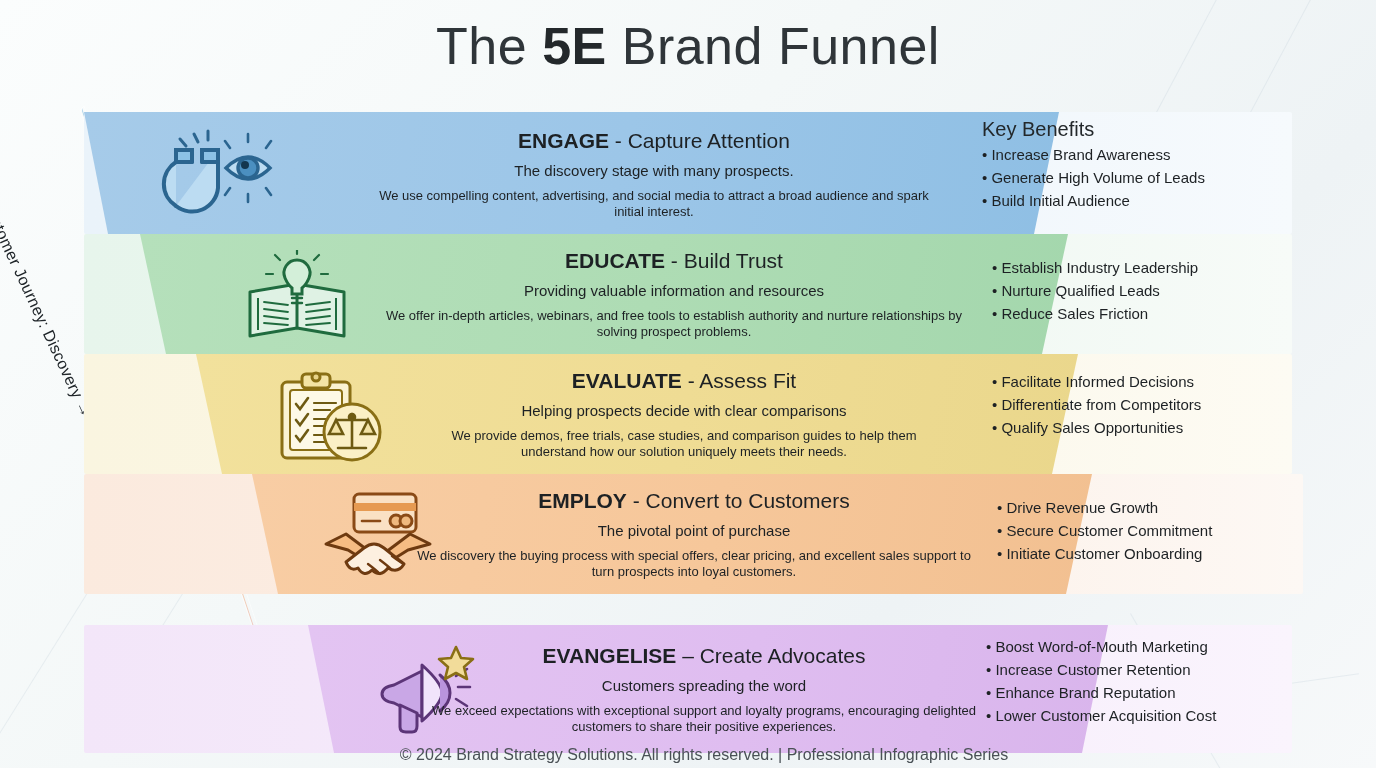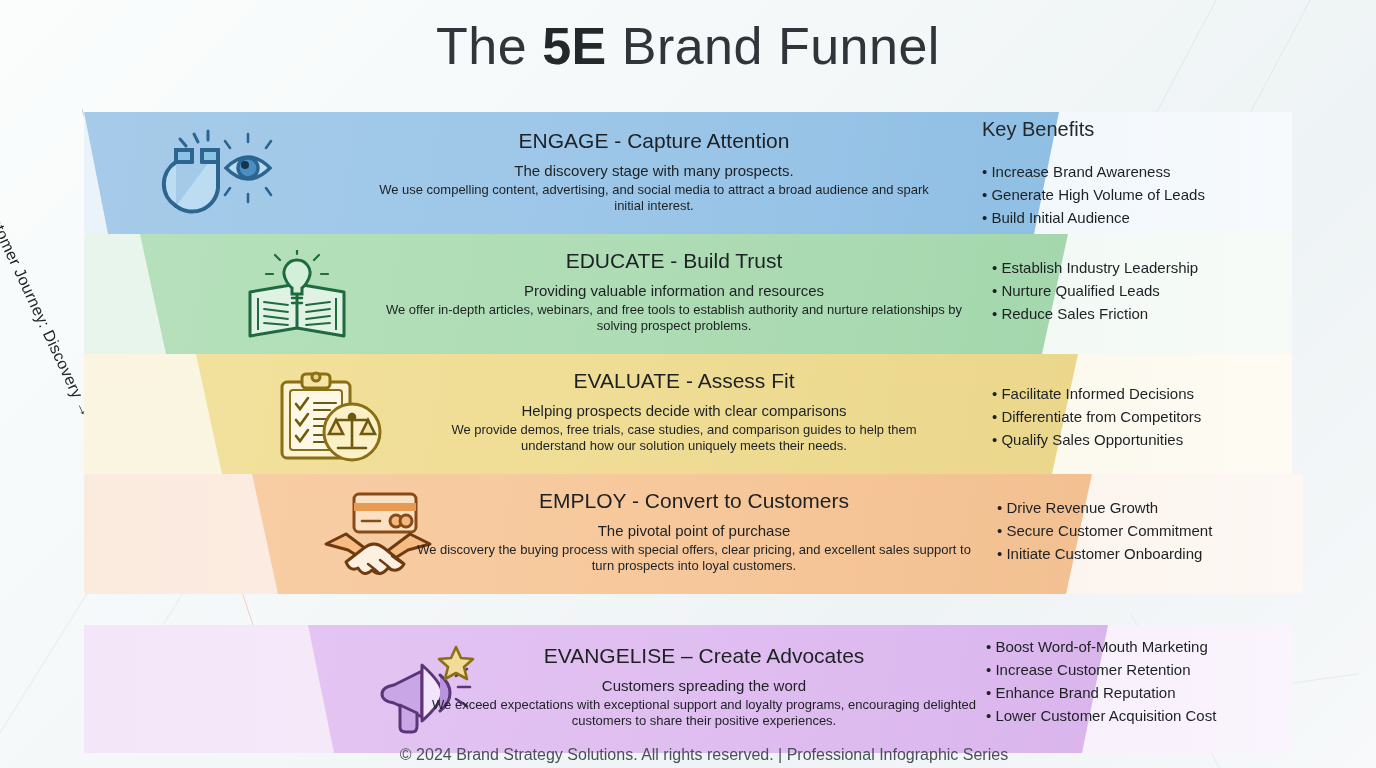--- a/index.html
+++ b/index.html
@@ -39,28 +39,28 @@
   }
   .trap{
     position:absolute;top:0;left:0;height:100%;
     box-shadow:0 2px 5px rgba(40,60,80,.16);
   }
   .stage-text{
     position:absolute;text-align:center;color:#1d2124;
     left:0;width:100%;
   }
   .s-head{font-size:21px;line-height:25px;white-space:nowrap;}
-  .s-head b{font-weight:400;}
+  .s-head b{font-weight:700;}
   .s-head span{font-weight:400;}
   .s-sub{font-size:15px;line-height:19px;margin-top:8px;}
-  .s-desc{font-size:13px;line-height:16px;margin-top:2px;}
+  .s-desc{font-size:13px;line-height:16px;margin-top:8px;}
   .benefits{
     position:absolute;right:0;width:300px;text-align:left;color:#1d2124;
   }
-  .kb-title{font-size:20px;font-weight:400;color:#23282b;margin-bottom:19px;}
+  .kb-title{font-size:20px;font-weight:400;color:#23282b;margin-bottom:2px;}
   .b-item{font-size:15px;line-height:23px;white-space:nowrap;}
   .icon{position:absolute;}
 
   
   #journey-label{
     position:absolute;left:-6px;top:196px;width:360px;
     font-size:16px;color:#20262a;white-space:nowrap;
     transform-origin:left top;transform:rotate(65deg);
     letter-spacing:.3px;
   }
@@ -209,21 +209,21 @@
     </svg>
 
     <div class="stage-text" style="top:14px;left:270px;width:660px;">
       <div class="s-head">
         <b>EVALUATE</b><span> - </span><span>Assess Fit</span>
       </div>
       <div class="s-sub">Helping prospects decide with clear comparisons</div>
       <div class="s-desc" style="padding:0 66px;">We provide demos, free trials, case studies, and comparison guides to help them understand how our solution uniquely meets their needs.</div>
     </div>
 
-    <div class="benefits" style="top:28px;right:0;width:300px;">
+    <div class="benefits" style="top:16px;right:0;width:300px;">
       <div class="b-item">• <span>Facilitate Informed Decisions</span></div>
       <div class="b-item">• <span>Differentiate from Competitors</span></div>
       <div class="b-item">• <span>Qualify Sales Opportunities</span></div>
     </div>
   </div>
 
   <div class="row" id="row-3" style="top:474px;height:120px;padding-left:11px;">
     <div class="band" style="background:linear-gradient(90deg,#fbeade 0%,#fcefe6 55%,#fdf8f4 100%);"></div>
     <div class="trap" style="width:840px;left:168px;background:linear-gradient(100deg,#f8cda4 0%,#f6c79a 55%,#f2c091 100%);
                 clip-path:polygon(0 0,840px 0,814px 100%,26px 100%);"></div>

